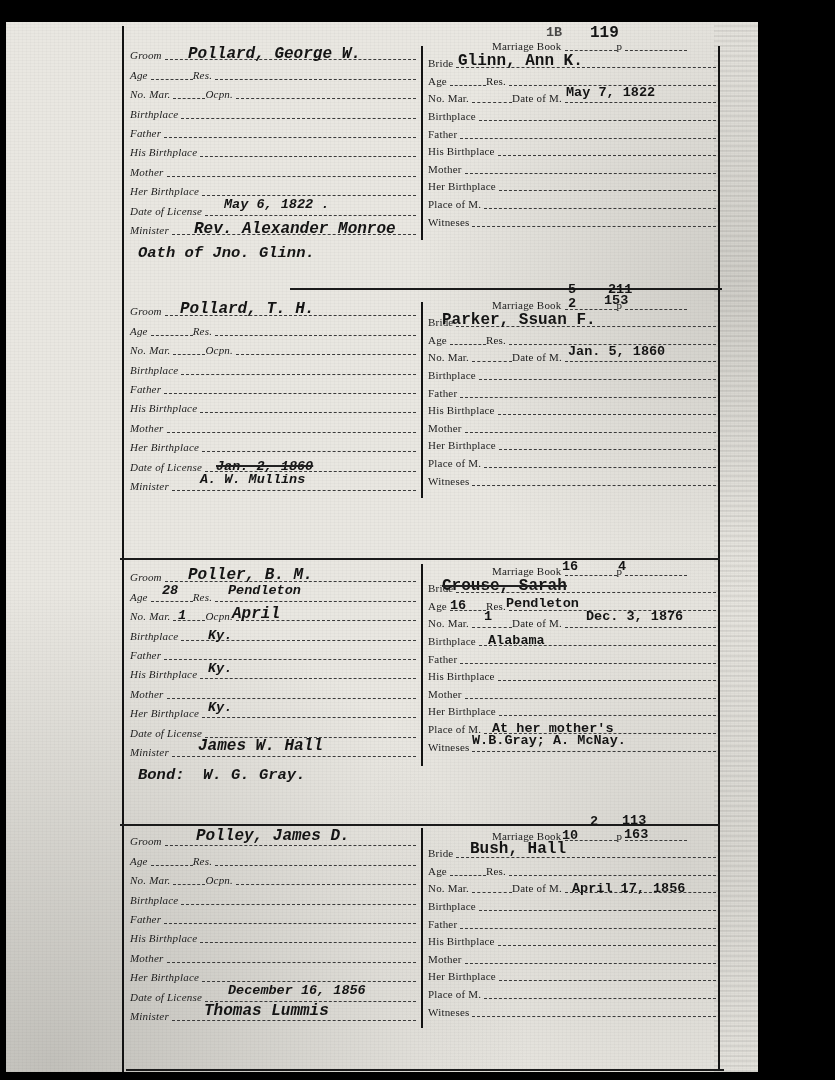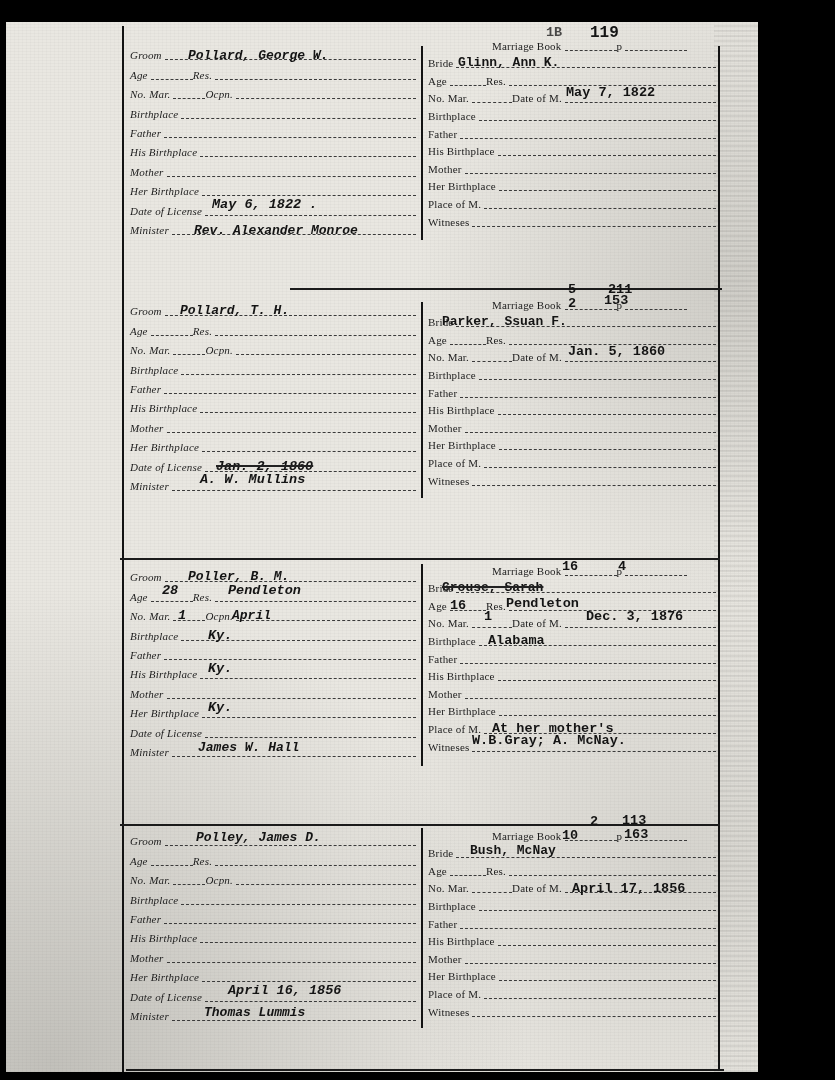--- a/index.html
+++ b/index.html
@@ -23,21 +23,21 @@
   .hline{position:absolute;height:2px;background:#1b1b1b;}
   .lc{position:absolute;left:124px;width:286px;font-style:italic;}
   .rc{position:absolute;left:422px;width:288px;}
   .row{position:relative;height:19.4px;display:flex;align-items:flex-end;}
   .rc .row{height:17.6px;}
   .lbl{font-size:11px;color:#1c1c1c;white-space:nowrap;line-height:1;padding:0 3px 2px 0;letter-spacing:.2px;}
   .lead{flex:1 1 auto;border-bottom:1px dashed #3a3a3a;height:0;margin-bottom:3px;min-width:0;}
   .sp{height:0;}
   .v{position:absolute;font-family:"Liberation Mono", monospace;font-weight:bold;
      font-size:13.5px;color:#141414;white-space:pre;line-height:1;}
-  .v15{font-size:13px;}
+  .v15{font-size:16px;}
   .strike{text-decoration:line-through;text-decoration-thickness:1.5px;text-decoration-color:#222;}
   .noterow{position:relative;height:24px;display:flex;align-items:flex-end;}
   .note{font-family:"Liberation Mono", monospace;font-weight:bold;font-size:15.5px;
         color:#151515;white-space:pre;padding-left:8px;line-height:1;}
 </style>
 </head>
 <body>
 
 <div class="page">
   <div class="rmargin"></div>
@@ -87,26 +87,29 @@
       <span class="lbl">Mother</span>
         <span class="lead"></span>
     </div>
     <div class="row">
       <span class="lbl">Her Birthplace</span>
         <span class="lead"></span>
     </div>
     <div class="row">
       <span class="lbl">Date of License</span>
         <span class="lead"></span>
-      <span class="v" style="left:82px;bottom:7px">May 6, 1822 .</span>
+      <span class="v" style="left:94px;bottom:7px">May 6, 1822 .</span>
     </div>
     <div class="row">
       <span class="lbl">Minister</span>
         <span class="lead"></span>
       <span class="v v15" style="left:64px;bottom:1px">Rev. Alexander Monroe</span>
+    </div>
+    <div class="noterow">
+      <span class="note">Oath of Jno. Glinn.</span>
     </div>
   </div>
   <div class="rc" style="top:14px">
     <div class="row">
       <span class="sp" style="flex:0 0 64px"></span>
         <span class="lbl">Marriage Book</span>
         <span class="lead" style="flex:0 0 52px"></span>
         <span class="lbl">p</span>
         <span class="lead" style="flex:0 0 62px"></span>
         <span class="sp" style="flex:1"></span>
@@ -318,20 +321,23 @@
     </div>
     <div class="row">
       <span class="lbl">Date of License</span>
         <span class="lead"></span>
     </div>
     <div class="row">
       <span class="lbl">Minister</span>
         <span class="lead"></span>
       <span class="v v15" style="left:68px;bottom:6px">James W. Hall</span>
     </div>
+    <div class="noterow">
+      <span class="note">Bond:  W. G. Gray.</span>
+    </div>
   </div>
   <div class="rc" style="top:539px">
     <div class="row">
       <span class="sp" style="flex:0 0 64px"></span>
         <span class="lbl">Marriage Book</span>
         <span class="lead" style="flex:0 0 52px"></span>
         <span class="lbl">p</span>
         <span class="lead" style="flex:0 0 62px"></span>
         <span class="sp" style="flex:1"></span>
       <span class="v" style="left:134px;bottom:5px">16</span>
@@ -425,21 +431,21 @@
       <span class="lbl">Mother</span>
         <span class="lead"></span>
     </div>
     <div class="row">
       <span class="lbl">Her Birthplace</span>
         <span class="lead"></span>
     </div>
     <div class="row">
       <span class="lbl">Date of License</span>
         <span class="lead"></span>
-      <span class="v" style="left:98px;bottom:7px">April 16, 1856</span>
+      <span class="v" style="left:98px;bottom:7px">December 16, 1856</span>
     </div>
     <div class="row">
       <span class="lbl">Minister</span>
         <span class="lead"></span>
       <span class="v v15" style="left:74px;bottom:5px">Thomas Lummis</span>
     </div>
   </div>
   <div class="rc" style="top:804px">
     <div class="row">
       <span class="sp" style="flex:0 0 64px"></span>
@@ -449,21 +455,21 @@
         <span class="lead" style="flex:0 0 62px"></span>
         <span class="sp" style="flex:1"></span>
       <span class="v" style="left:162px;bottom:15px">2</span>
       <span class="v" style="left:194px;bottom:16px">113</span>
       <span class="v" style="left:134px;bottom:1px">10</span>
       <span class="v" style="left:196px;bottom:2px">163</span>
     </div>
     <div class="row">
       <span class="lbl">Bride</span>
         <span class="lead"></span>
-      <span class="v v15" style="left:42px;bottom:4px">Bush, McNay</span>
+      <span class="v v15" style="left:42px;bottom:4px">Bush, Hall</span>
     </div>
     <div class="row">
       <span class="lbl">Age</span>
         <span class="lead" style="flex:0 0 36px"></span>
         <span class="lbl">Res.</span>
         <span class="lead"></span>
     </div>
     <div class="row">
       <span class="lbl">No. Mar.</span>
         <span class="lead" style="flex:0 0 40px"></span>

